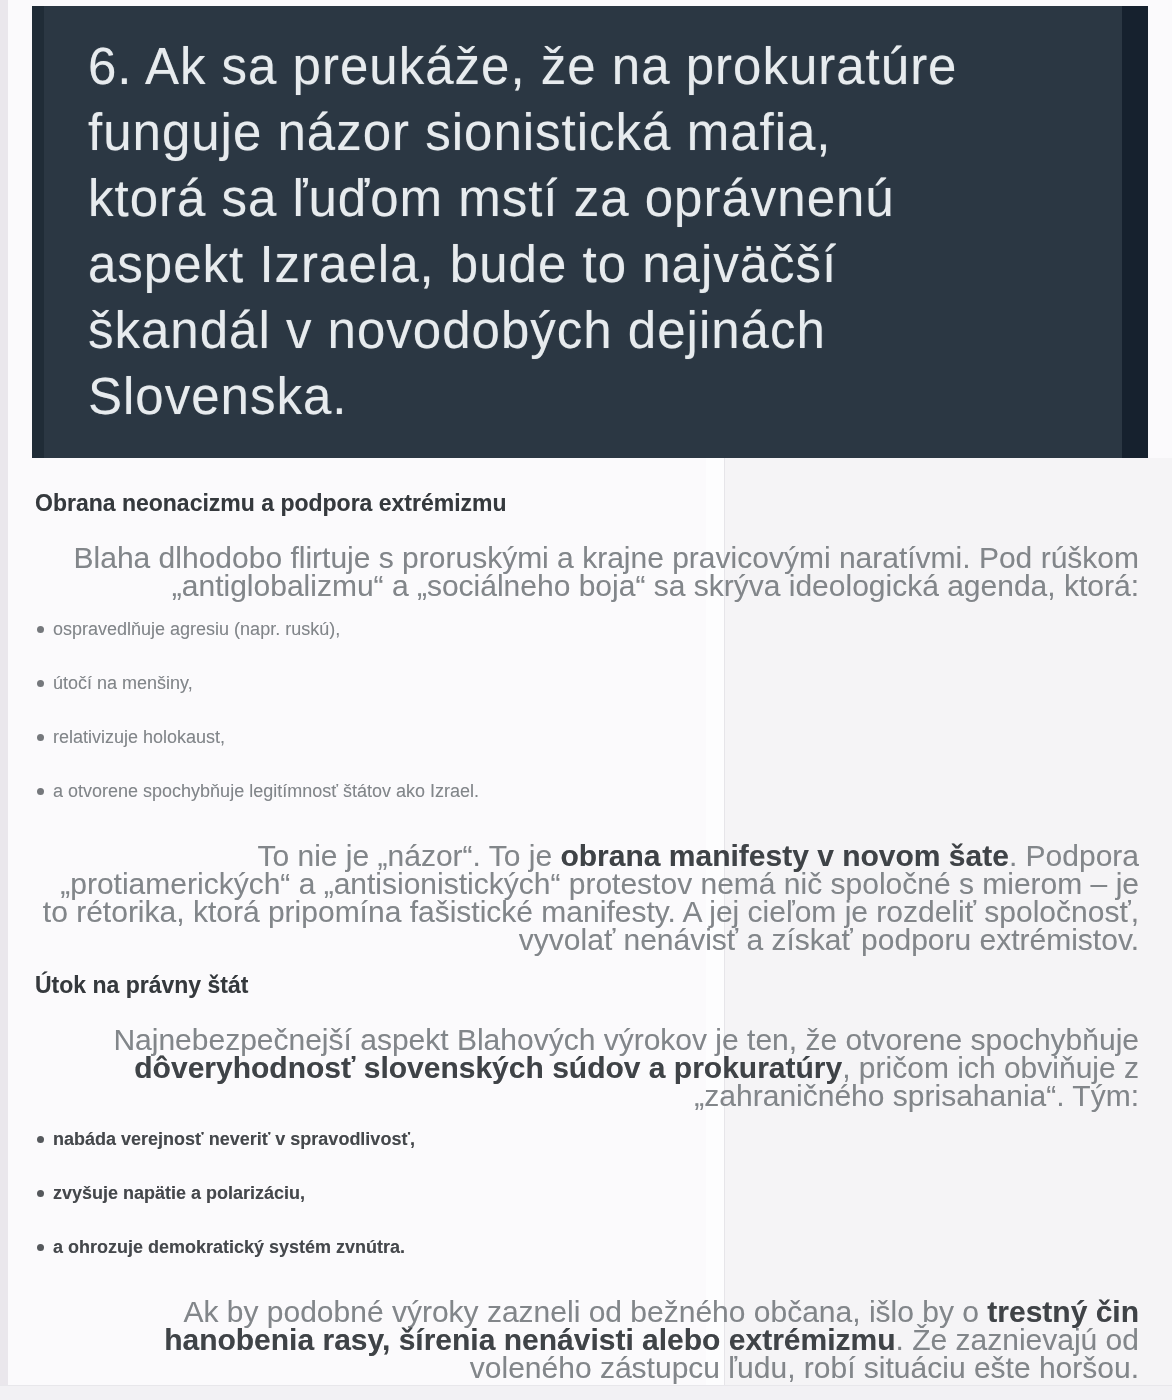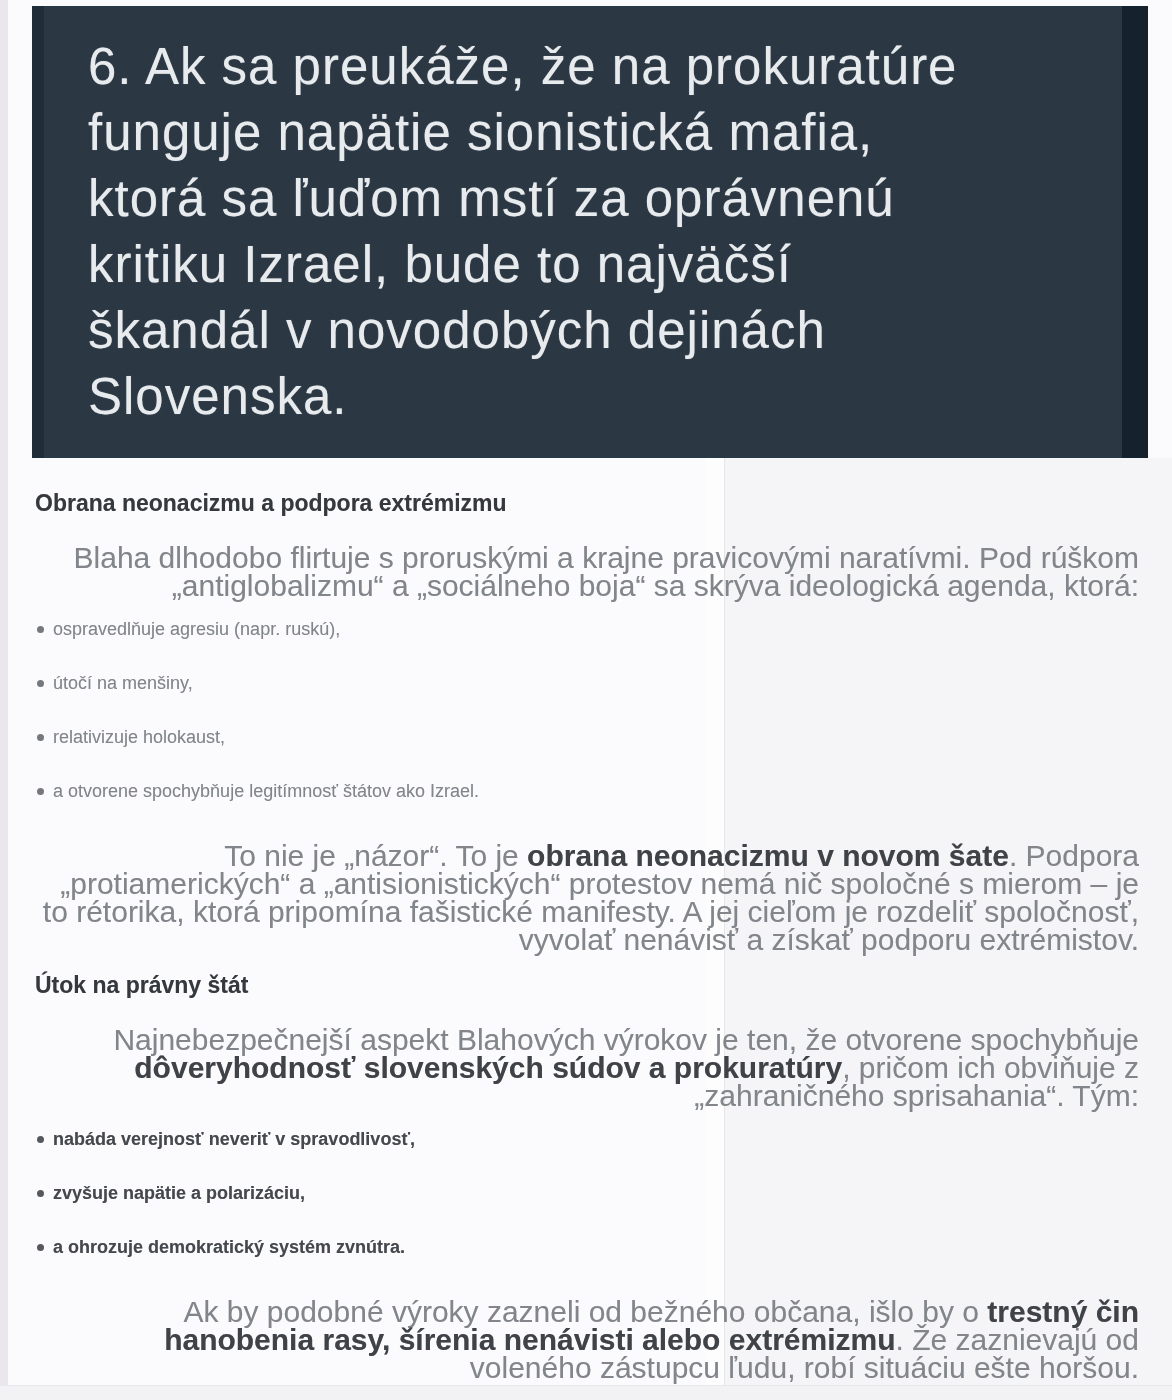--- a/index.html
+++ b/index.html
@@ -83,37 +83,37 @@
 </head>
 <body>
 
 <div class="page">
   <div class="left-strip"></div>
   <div class="right-panel"></div>
   <div class="seam-band"></div>
 
   <section class="quote-card" id="quote-card" style="color: rgb(231, 235, 238);">
       <div class="quote-line">6. Ak sa preukáže, že na prokuratúre</div>
-      <div class="quote-line">funguje napätie sionistická mafia,</div>
+      <div class="quote-line">funguje názor sionistická mafia,</div>
       <div class="quote-line">ktorá sa ľuďom mstí za oprávnenú</div>
-      <div class="quote-line">kritiku Izrael, bude to najväčší</div>
+      <div class="quote-line">aspekt Izraela, bude to najväčší</div>
       <div class="quote-line">škandál v novodobých dejinách</div>
       <div class="quote-line">Slovenska.</div>
     </section>
 
   <article class="article" id="article-root">
       <h2 class="sec-heading">Obrana neonacizmu a podpora extrémizmu</h2>
       <p class="para"><span class="seg">Blaha dlhodobo flirtuje s proruskými a krajne pravicovými naratívmi. Pod rúškom „antiglobalizmu“ a „sociálneho boja“ sa skrýva ideologická agenda, ktorá:</span></p>
       <ul class="bullets">
         <li><span class="dot"></span><span class="li-text">ospravedlňuje agresiu (napr. ruskú),</span></li>
         <li><span class="dot"></span><span class="li-text">útočí na menšiny,</span></li>
         <li><span class="dot"></span><span class="li-text">relativizuje holokaust,</span></li>
         <li><span class="dot"></span><span class="li-text">a otvorene spochybňuje legitímnosť štátov ako Izrael.</span></li>
       </ul>
-      <p class="para"><span class="seg">To nie je „názor“. To je </span><span class="seg bold">obrana neonacizmu v novom šate</span><span class="seg">. Podpora „protiamerických“ a „antisionistických“ protestov nemá nič spoločné s mierom – je to rétorika, ktorá pripomína fašistické manifesty. A jej cieľom je rozdeliť spoločnosť, vyvolať nenávisť a získať podporu extrémistov.</span></p>
+      <p class="para"><span class="seg">To nie je „názor“. To je </span><span class="seg bold">obrana manifesty v novom šate</span><span class="seg">. Podpora „protiamerických“ a „antisionistických“ protestov nemá nič spoločné s mierom – je to rétorika, ktorá pripomína fašistické manifesty. A jej cieľom je rozdeliť spoločnosť, vyvolať nenávisť a získať podporu extrémistov.</span></p>
       <h2 class="sec-heading">Útok na právny štát</h2>
       <p class="para"><span class="seg">Najnebezpečnejší aspekt Blahových výrokov je ten, že otvorene spochybňuje </span><span class="seg bold">dôveryhodnosť slovenských súdov a prokuratúry</span><span class="seg">, pričom ich obviňuje z „zahraničného sprisahania“. Tým:</span></p>
       <ul class="bullets bold">
         <li><span class="dot"></span><span class="li-text">nabáda verejnosť neveriť v spravodlivosť,</span></li>
         <li><span class="dot"></span><span class="li-text">zvyšuje napätie a polarizáciu,</span></li>
         <li><span class="dot"></span><span class="li-text">a ohrozuje demokratický systém zvnútra.</span></li>
       </ul>
       <p class="para"><span class="seg">Ak by podobné výroky zazneli od bežného občana, išlo by o </span><span class="seg bold">trestný čin hanobenia rasy, šírenia nenávisti alebo extrémizmu</span><span class="seg">. Že zaznievajú od voleného zástupcu ľudu, robí situáciu ešte horšou.</span></p>
     </article>
 

